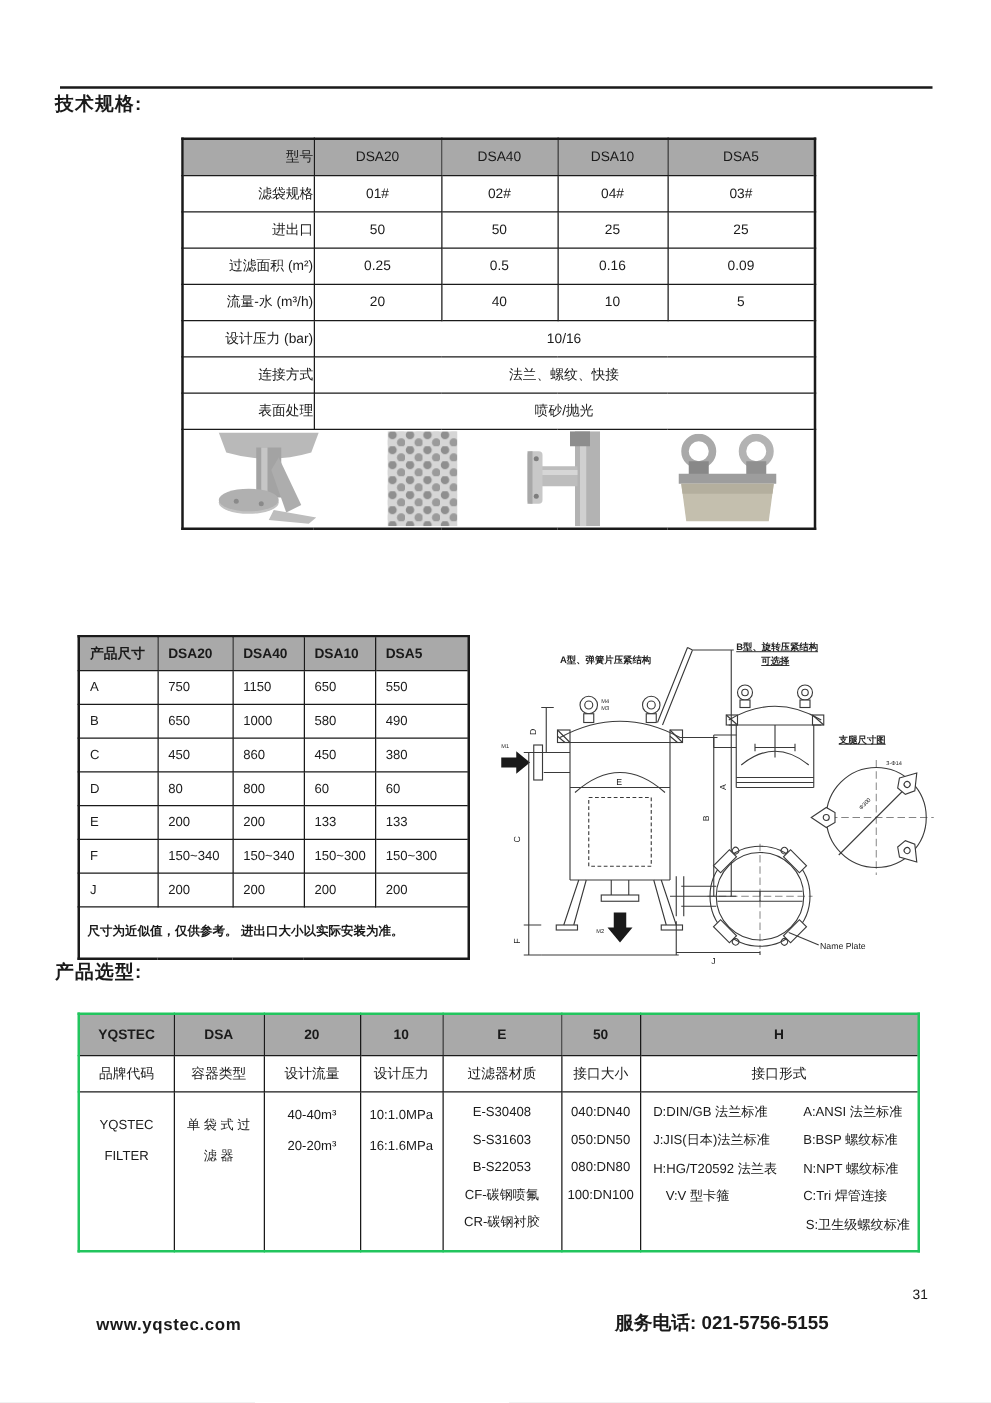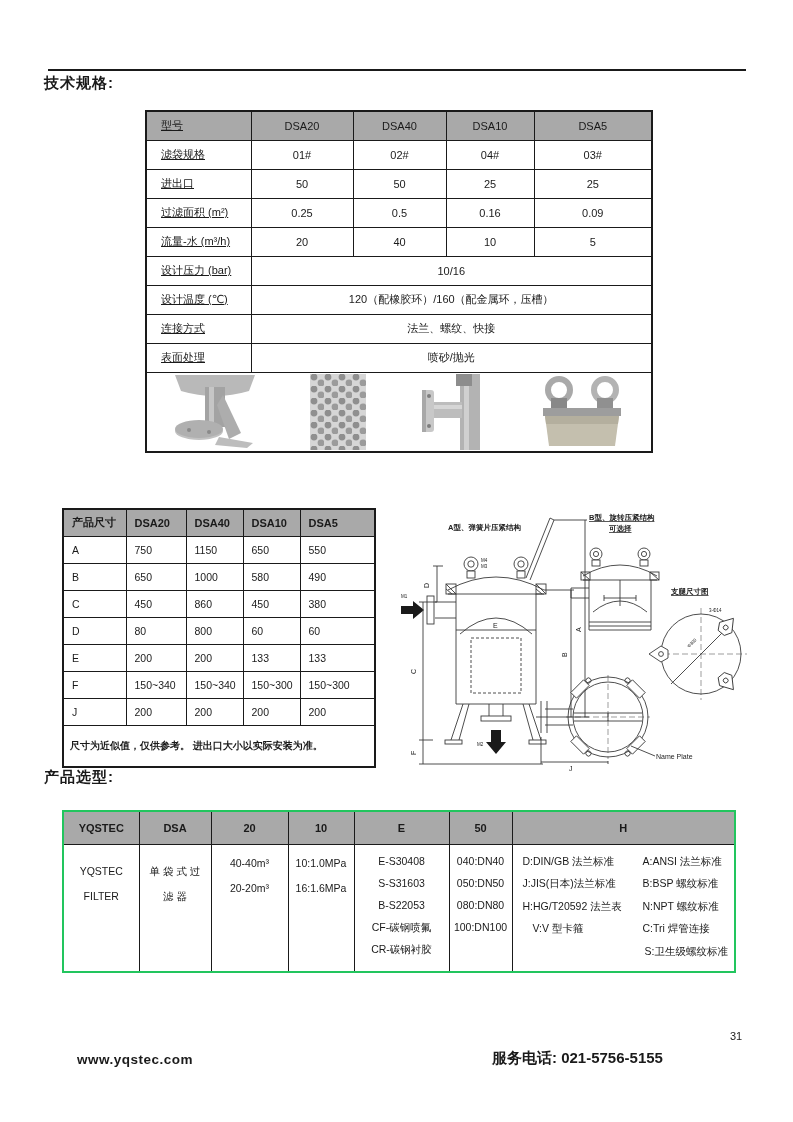--- a/index.html
+++ b/index.html
@@ -15,21 +15,21 @@
   #title1 { left:44px; top:74px; }
   #title2 { left:44px; top:768px; }
 
   table.tbl { border-collapse:collapse; table-layout:fixed; position:absolute; }
   table.tbl td, table.tbl th { border:1px solid #1a1a1a; font-weight:normal; overflow:hidden; }
 
   
   #spec-table { left:145px; top:110px; width:506px; border:2px solid #1a1a1a; }
   #spec-table tr { height:29px; }
   #spec-table td { font-size:11px; text-align:center; }
-  #spec-table td.lbl { text-align:left; padding-left:14px;text-decoration:underline; }
+  #spec-table td.lbl { text-align:right; padding-left:14px; }
   #spec-table tr.hdr td { background:#a9a9a9; }
   #spec-table tr.imgrow { height:80px; }
   .photo-strip { display:flex; justify-content:space-between; align-items:center; padding:2px 22px; height:78px; }
 
   
   #dim-table { left:62px; top:508px; width:312px; border:2px solid #1a1a1a; }
   #dim-table tr { height:27px; }
   #dim-table td { font-size:10.5px; text-align:left; padding-left:8px;margin-left:11px; }
   #dim-table tr.hdr td { background:#a9a9a9; font-weight:bold; font-size:11px; }
   #dim-table td.note { height:42px; font-weight:bold; font-size:10px; padding:4px 6px; line-height:12px; }
@@ -112,24 +112,20 @@
     <tr>
       <td class="lbl">流量-水 (m³/h)</td>
       <td>20</td>
       <td>40</td>
       <td>10</td>
       <td>5</td>
     </tr>
     <tr>
       <td class="lbl">设计压力 (bar)</td>
       <td colspan="4">10/16</td>
-    </tr>
-    <tr>
-      <td class="lbl">设计温度 (℃)</td>
-      <td colspan="4">120（配橡胶环）/160（配金属环，压槽）</td>
     </tr>
     <tr>
       <td class="lbl">连接方式</td>
       <td colspan="4">法兰、螺纹、快接</td>
     </tr>
     <tr>
       <td class="lbl">表面处理</td>
       <td colspan="4">喷砂/抛光</td>
     </tr>
     <tr class="imgrow">
@@ -398,20 +394,29 @@
     <tbody>
         <tr class="code">
       <td>YQSTEC</td>
       <td>DSA</td>
       <td>20</td>
       <td>10</td>
       <td>E</td>
       <td>50</td>
       <td>H</td>
     </tr>
+    <tr class="names">
+      <td>品牌代码</td>
+      <td>容器类型</td>
+      <td>设计流量</td>
+      <td>设计压力</td>
+      <td>过滤器材质</td>
+      <td>接口大小</td>
+      <td>接口形式</td>
+    </tr>
     <tr class="body">
       <td class="two-line pad14">
         <div>YQSTEC</div>
         <div>FILTER</div>
       </td>
       <td class="two-line pad14">
         <div>单 袋 式 过</div>
         <div>滤 器</div>
       </td>
       <td class="two-line pad6">

